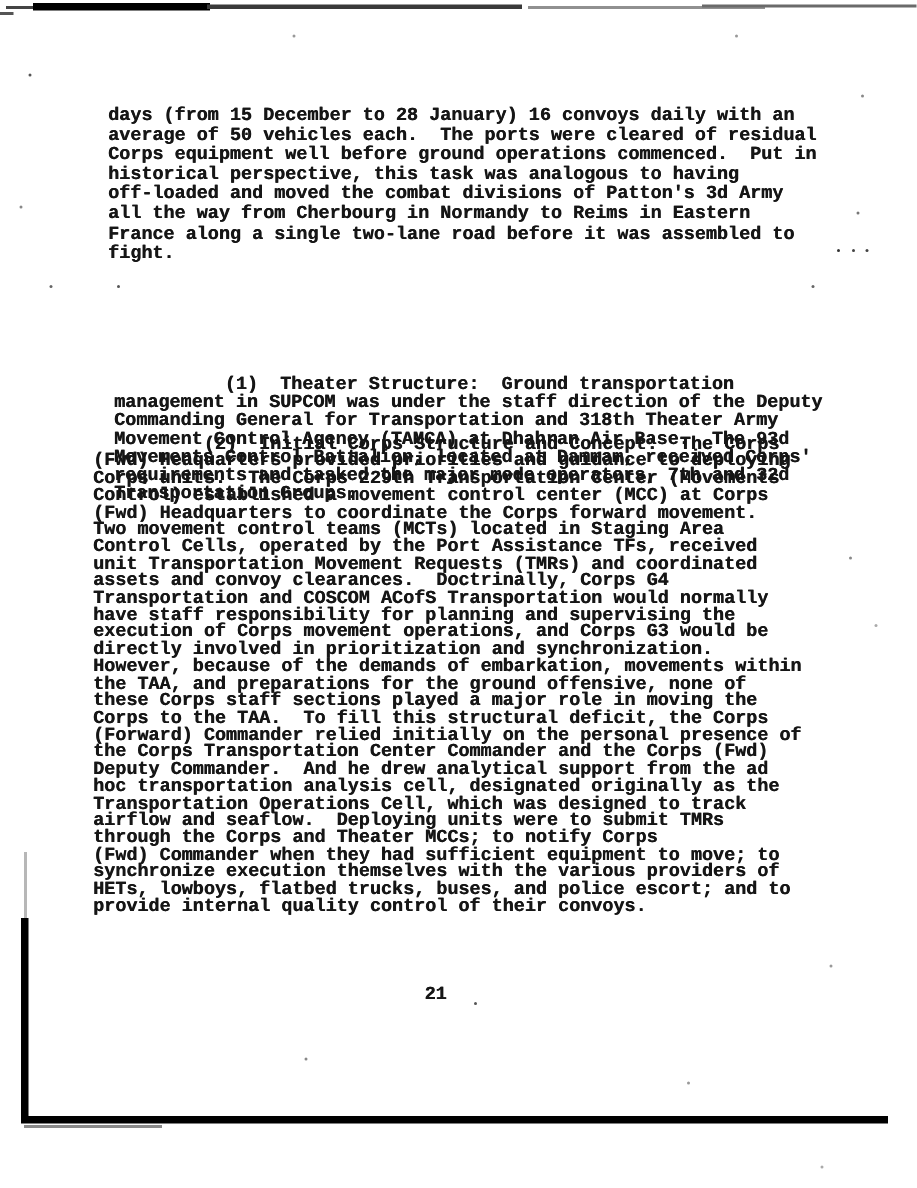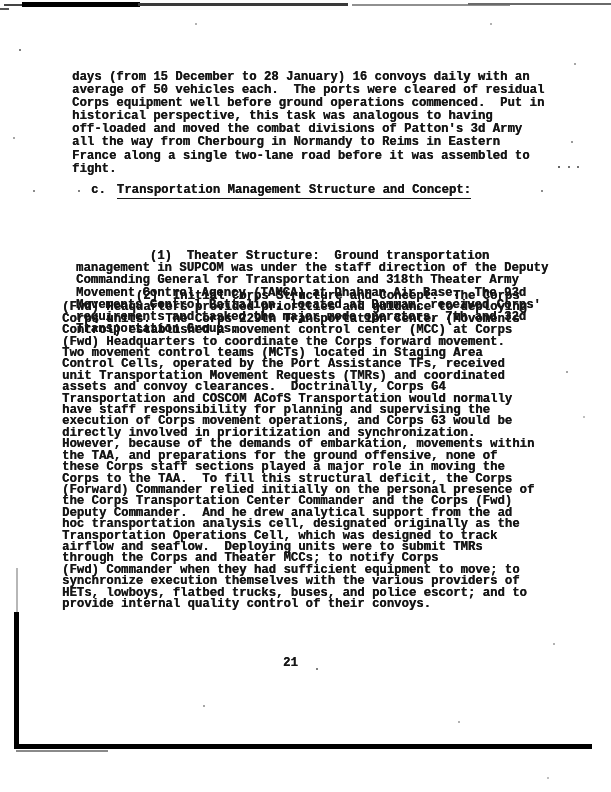--- a/index.html
+++ b/index.html
@@ -75,21 +75,20 @@
 
   <p class="para lh13 intro">days (from 15 December to 28 January) 16 convoys daily with an
 average of 50 vehicles each.  The ports were cleared of residual
 Corps equipment well before ground operations commenced.  Put in
 historical perspective, this task was analogous to having
 off-loaded and moved the combat divisions of Patton's 3d Army
 all the way from Cherbourg in Normandy to Reims in Eastern
 France along a single two-lane road before it was assembled to
 fight.</p>
 
-  <p class="heading"><span class="sec-label">c.</span><span class="sec-title">Transportation Management Structure and Concept:</span></p>
 
   <p class="para lh12 sub1">          (1)  Theater Structure:  Ground transportation
 management in SUPCOM was under the staff direction of the Deputy
 Commanding General for Transportation and 318th Theater Army
 Movement Control Agency (TAMCA) at Dhahran Air Base.  The 93d
 Movements Control Battalion, located at Dammam, received Corps'
 requirements and tasked the major mode operators, 7th and 32d
 Transportation Groups.</p>
 
   <p class="para lh11 sub2">          (2)  Initial Corps Structure and Concept:  The Corps

